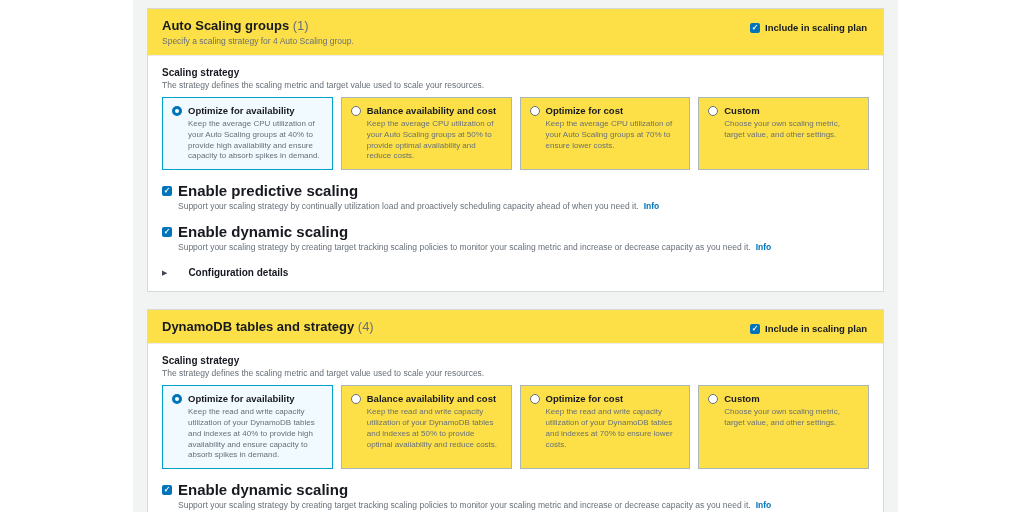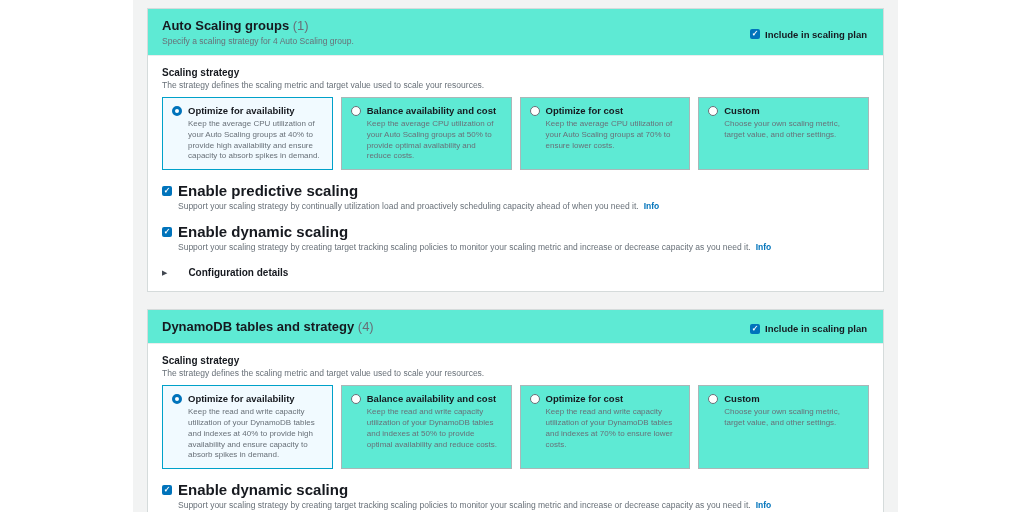--- a/index.html
+++ b/index.html
@@ -3,32 +3,32 @@
 <meta charset="utf-8">
 <style>
   * { margin:0; padding:0; box-sizing:border-box; }
   html,body { width:1024px; height:512px; background:#ffffff; overflow:hidden;
     font-family:"Liberation Sans", sans-serif; -webkit-font-smoothing:antialiased; }
   .content-strip { position:absolute; left:133px; top:0; width:765px; height:512px;
     background:#f2f3f3; }
   .panel { margin:0 14px; background:#ffffff; border:1px solid #d5dbdb; }
   .panel-1 { margin-top:8px; }
   .panel-2 { margin-top:17px; }
-  .panel-header { background:#5eead4; border-bottom:1px solid #eaeded;
-    padding:9px 16px 9px 14px; display:flex; justify-content:space-between; align-items:center; }
+  .panel-header { background:#fde047; border-bottom:1px solid #eaeded;
+    padding:9px 16px 9px 14px; display:flex; justify-content:space-between; align-items:flex-start; }
   .panel-title { font-size:13px; font-weight:bold; color:#16191f; }
   .panel-title .count { font-weight:normal; color:#687078; }
   .panel-desc { font-size:8.5px; color:#687078; margin-top:3px; }
   .include-box { display:flex; align-items:center; gap:5px; margin-top:4px; }
   .include-label { font-size:9.5px; font-weight:bold; color:#16191f; white-space:nowrap; }
   .panel-body { padding:11px 14px 13px 14px; }
   .field-label { font-size:10px; font-weight:bold; color:#16191f; }
   .field-desc { font-size:8.5px; color:#687078; margin:2px 0 7px 0; }
   .tiles { display:flex; gap:8px; }
-  .tile { flex:1 1 0; border:1px solid #aab7b8; background:#5eead4; padding:7px 9px;
+  .tile { flex:1 1 0; border:1px solid #aab7b8; background:#fde047; padding:7px 9px;
     cursor:pointer; }
   .tile.selected { border-color:#00a1c9; background:#f1faff; }
   .tile-head { display:flex; align-items:center; gap:6px; }
   .tile-label { font-size:9.5px; font-weight:bold; color:#16191f;text-align:right; }
   .radio { width:10px; height:10px; border-radius:50%; border:1px solid #687078;
     background:#ffffff; flex:0 0 auto; }
   .radio.on { border:3px solid #0073bb; background:#ffffff; }
   .tile-desc { font-size:8px; line-height:1.35; color:#687078; margin:3px 0 0 16px; }
   .cb { width:10px; height:10px; border-radius:2px; background:#0073bb; flex:0 0 auto;
     color:#ffffff; font-size:8px; line-height:10px; text-align:center; font-weight:bold; }

